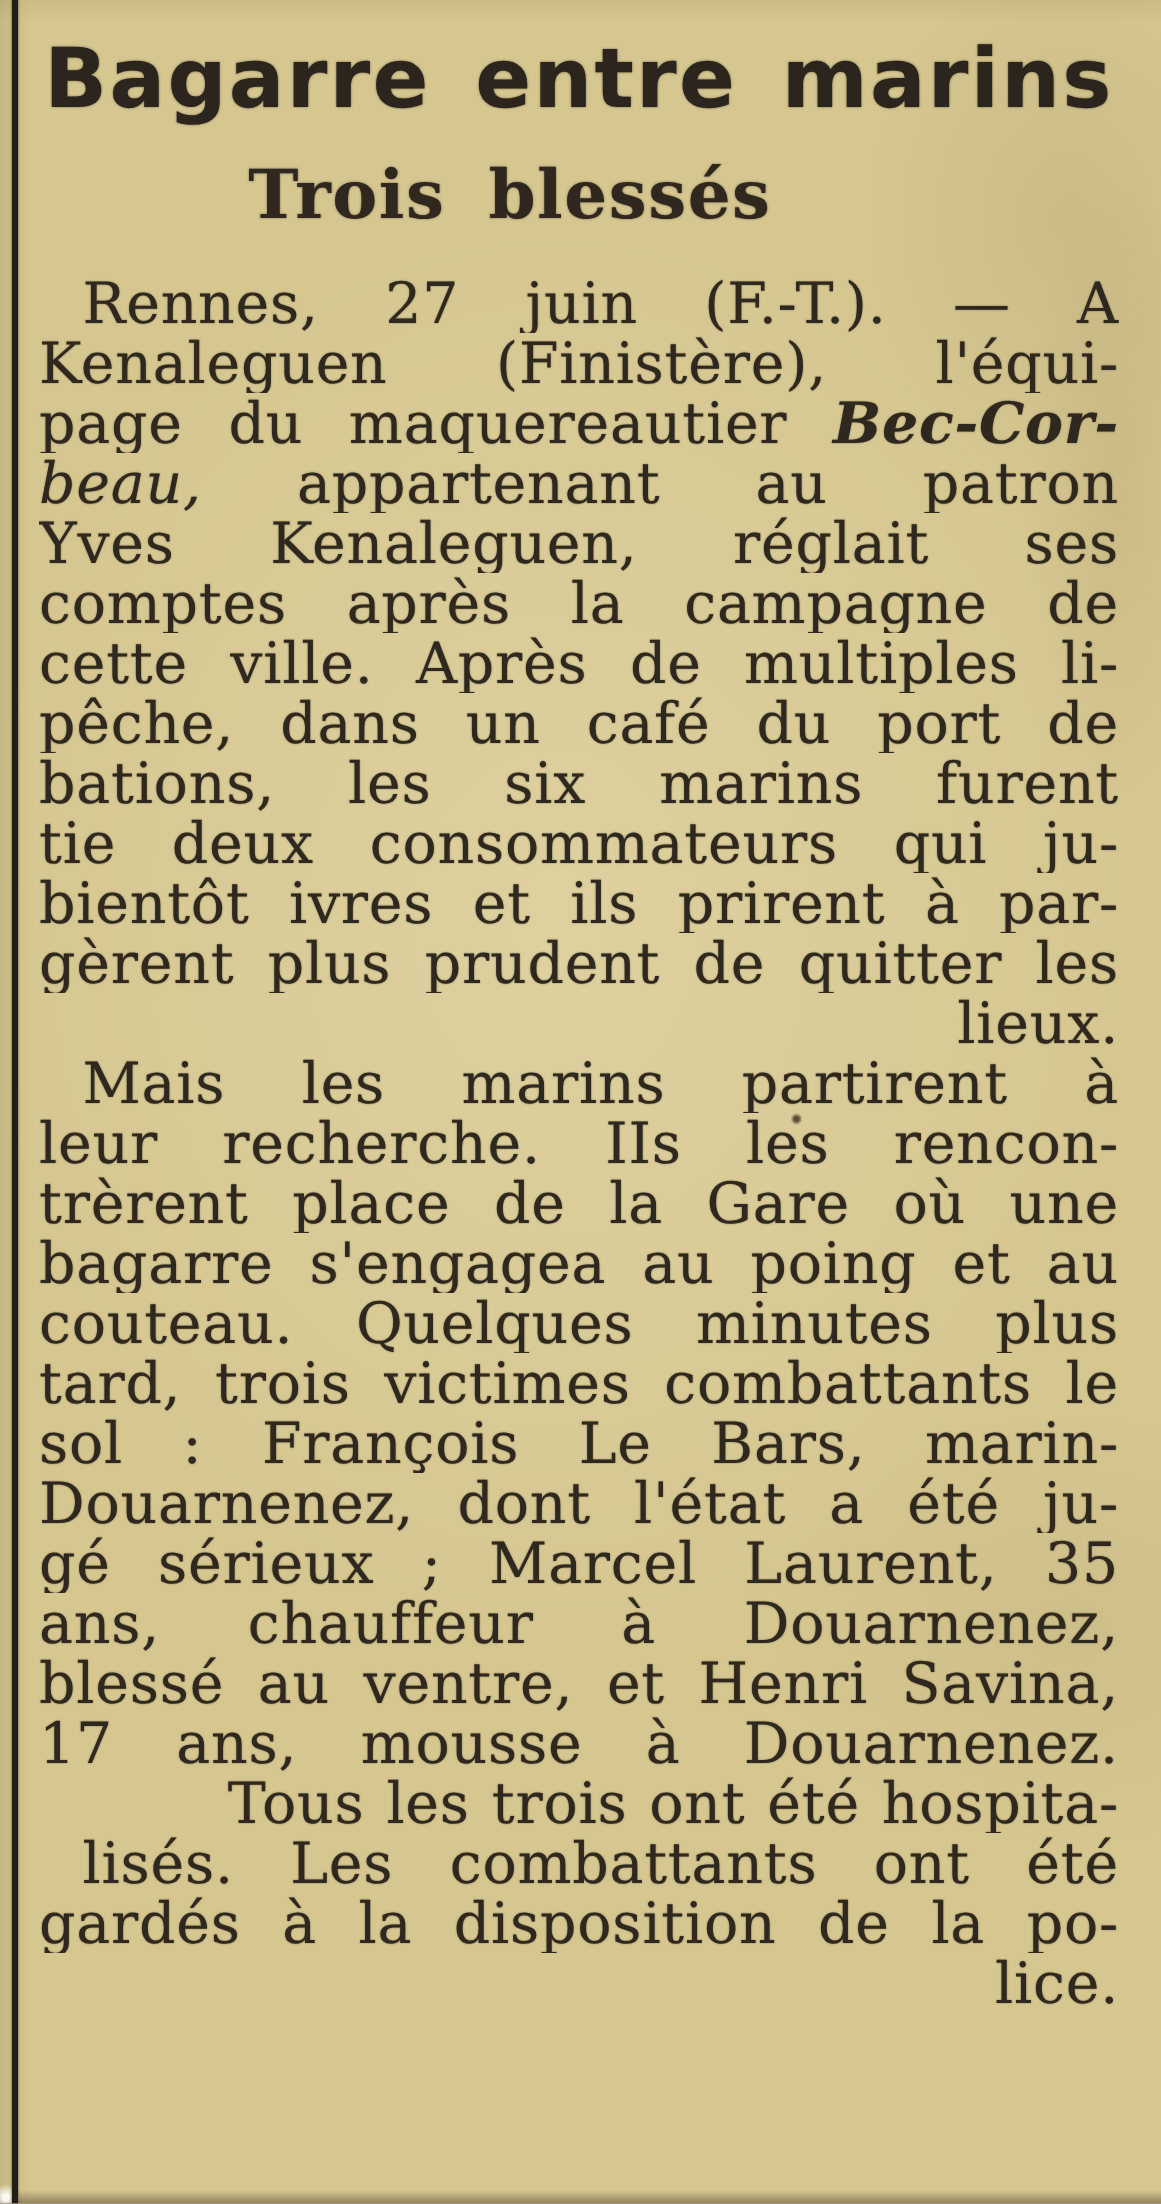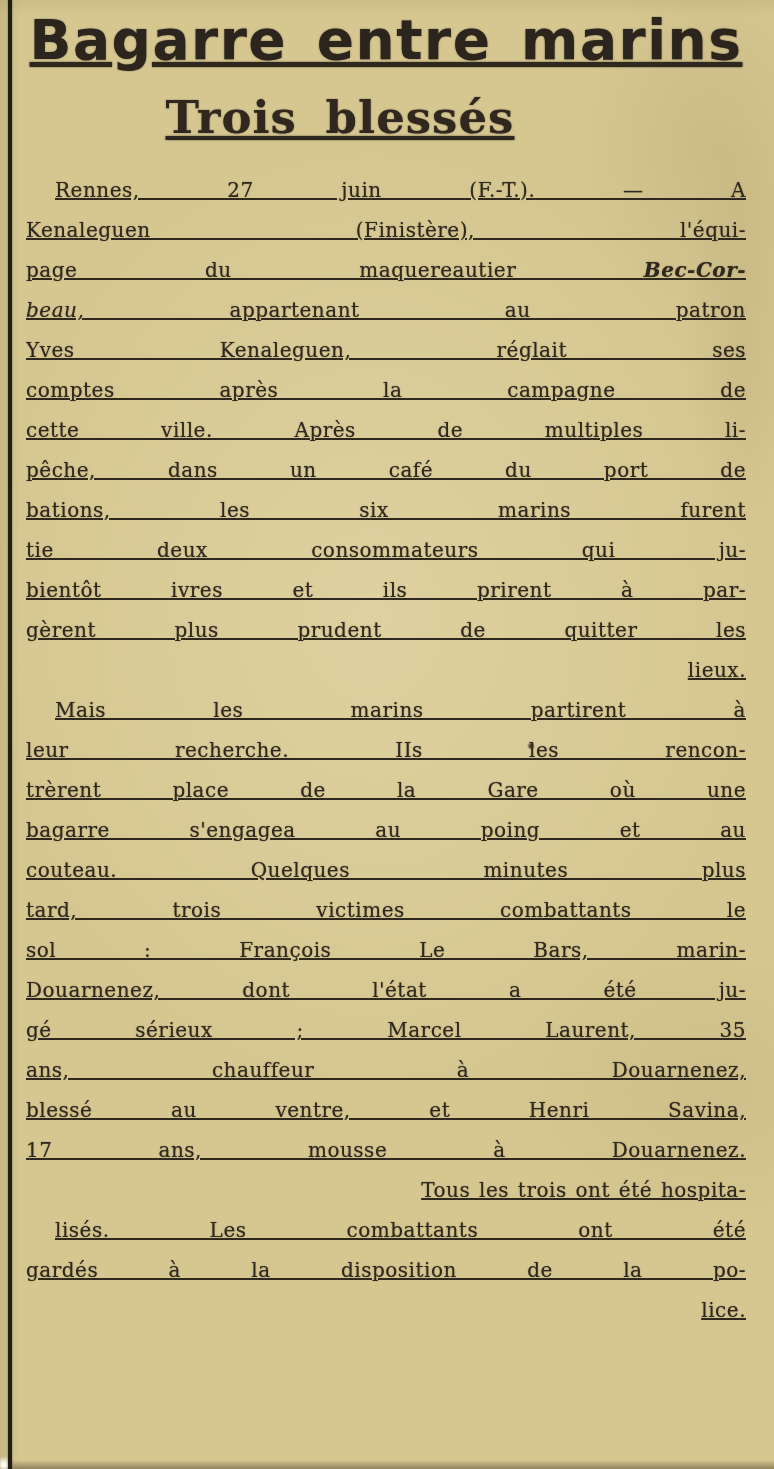--- a/index.html
+++ b/index.html
@@ -20,21 +20,21 @@
       linear-gradient(to bottom, rgba(108,94,56,0.10), rgba(108,94,56,0) 16px),
       linear-gradient(to bottom, rgba(60,48,25,0) 1460px, rgba(60,48,25,0.45) 1469px);
     font-family:"DejaVu Serif","Liberation Serif",serif;
     color: var(--ink, #2f281e);
   }
   .col-rule {
     position:absolute; left:8px; top:0; bottom:0; width:4px;
     background: var(--rule, #221e16);
     box-shadow: 0 0 1.5px rgba(30,25,15,0.8);
   }
-  .content { position:absolute; left:26px; right:28px; top:4px;text-decoration:underline; }
+  .content { position:absolute; left:26px; right:28px; top:16px; }
 
   .headline {
     font-family:"DejaVu Sans","Liberation Sans",sans-serif;
     font-weight:bold;
     font-size:55px; line-height:72px;
     text-align:center;
     letter-spacing:1.5px; word-spacing:9px;
     text-shadow:0 0 1.6px rgba(50,40,26,0.65);
     color:#2c251d;
   }
@@ -44,21 +44,21 @@
     font-size:45px; line-height:52px;
     margin-top:16px;
     text-align:center;
     transform:translateX(-46px);
     letter-spacing:1px; word-spacing:12px;
     text-shadow:0 0 1.6px rgba(50,40,26,0.6);
     color:#30281f;
   }
   .body-text {
     margin-top:26px;
-    font-size:20px;
+    font-size:38px;
     letter-spacing:0.5px;
     word-spacing:2px;
     text-shadow:0 0 1.2px rgba(52,42,28,0.6);
   }
   .para { margin:0; }
   .para .line {
     height:40px; line-height:40px;
     overflow:hidden;
     text-align:justify;
     white-space:normal;

